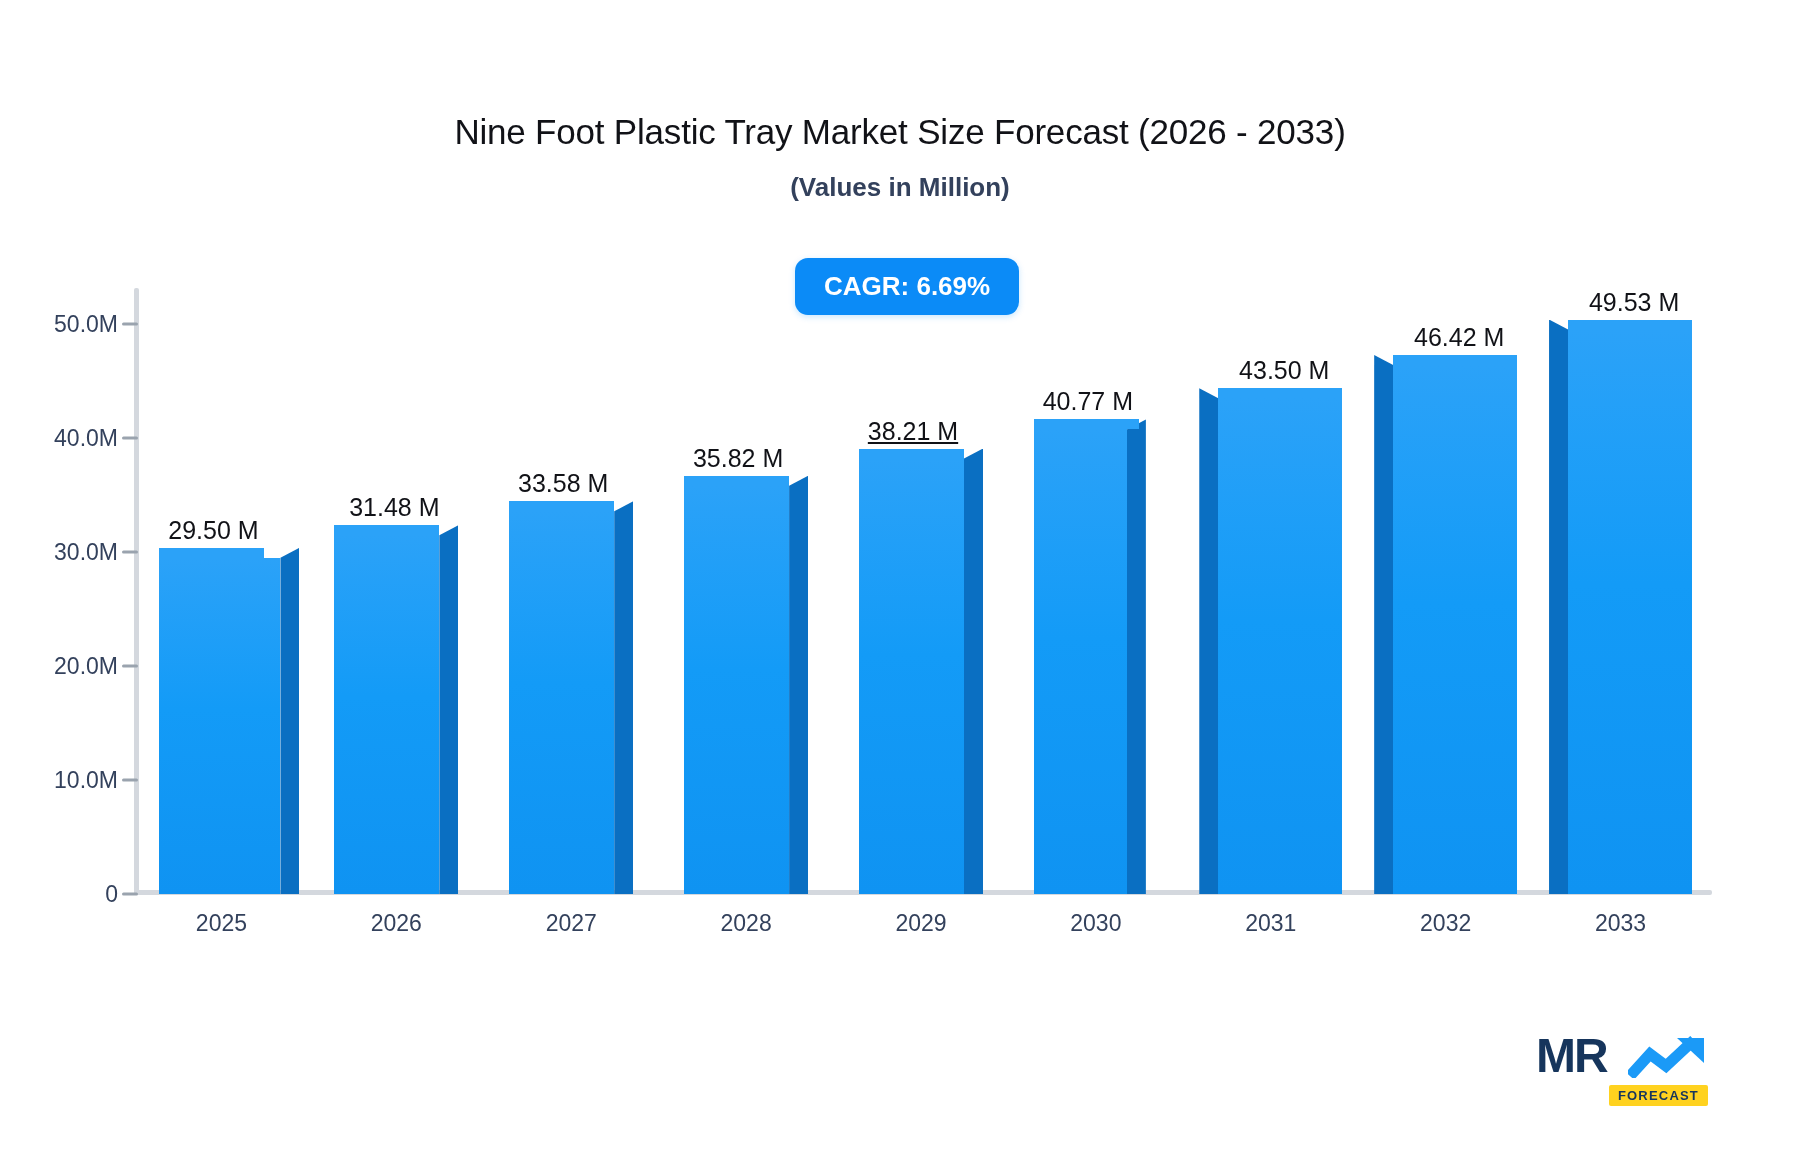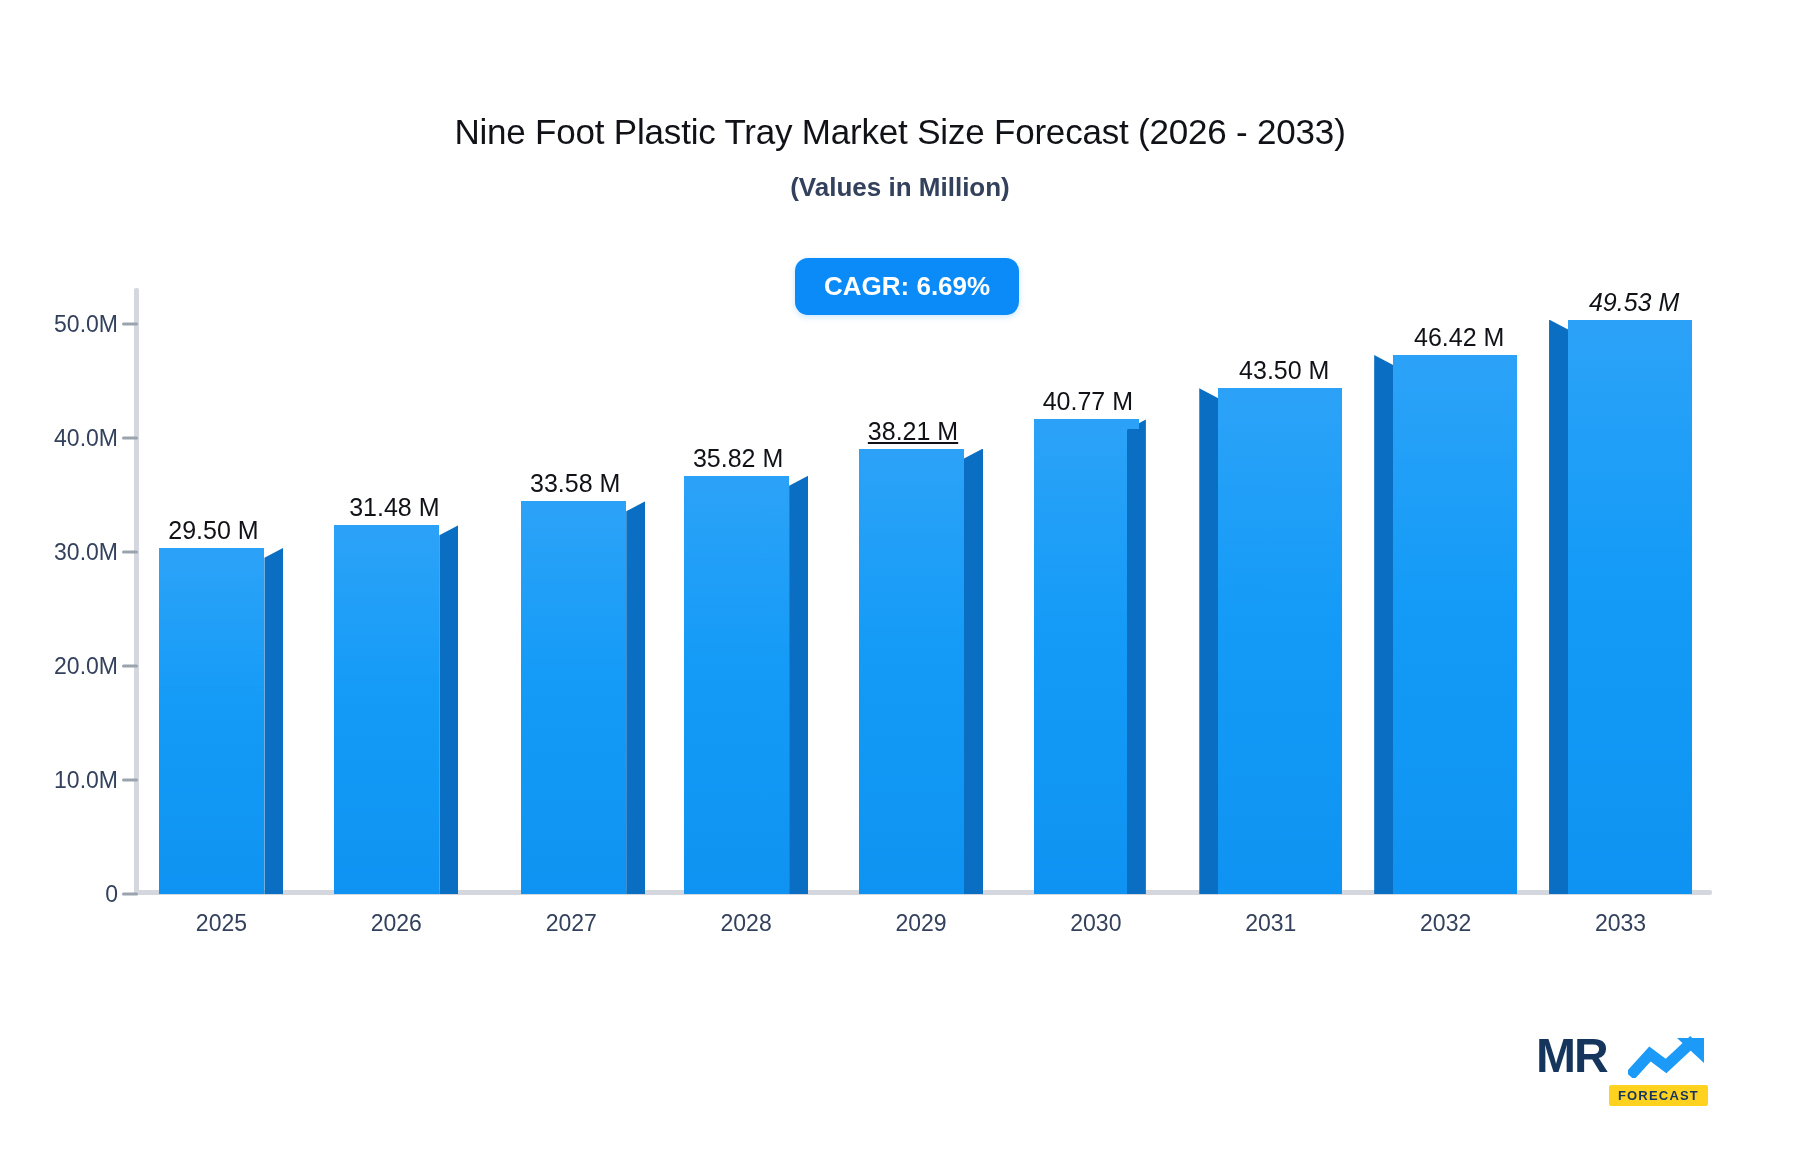--- a/index.html
+++ b/index.html
@@ -241,33 +241,33 @@
       <div style="position: absolute; left: 8px; top: 780.038px;">
         <div class="y-tick-label">10.0M</div>
         <div class="y-tick-dash"></div>
       </div>
       <div style="position: absolute; left: 8px; top: 894px;">
         <div class="y-tick-label">0</div>
         <div class="y-tick-dash"></div>
       </div>
     </div>
   <div id="plot">
-      <div class="bar-group" style="left: 25.4444px; width: 124px; height: 336.189px;">
+      <div class="bar-group" style="left: 25.4444px; width: 124px; height: 336.189px; padding-left: 16px;">
         <div class="bar-side right" style="height: 346.189px;"></div>
         <div class="bar-face" style="height: 336.189px;"></div>
         <div class="bar-top" style="bottom: 336.189px; left: 0px; width: 105px;"></div>
         <div class="bar-value" style="left: 54px;">29.50 M</div>
       </div>
       <div class="bar-group" style="left: 200.333px; width: 124px; height: 358.753px;">
         <div class="bar-side right" style="height: 368.753px;"></div>
         <div class="bar-face" style="height: 358.753px;"></div>
         <div class="bar-top" style="bottom: 358.753px; left: 0px; width: 105px;"></div>
         <div class="bar-value" style="left: 60px;">31.48 M</div>
       </div>
-      <div class="bar-group" style="left: 375.222px; width: 124px; height: 382.685px; margin-left: 12px;">
+      <div class="bar-group" style="left: 375.222px; width: 124px; height: 382.685px;">
         <div class="bar-side right" style="height: 392.685px;"></div>
         <div class="bar-face" style="height: 382.685px;"></div>
         <div class="bar-top" style="bottom: 382.685px; left: 0px; width: 105px;"></div>
         <div class="bar-value" style="left: 54px;">33.58 M</div>
       </div>
       <div class="bar-group" style="left: 550.111px; width: 124px; height: 408.213px;">
         <div class="bar-side right" style="height: 418.213px;"></div>
         <div class="bar-face" style="height: 408.213px;"></div>
         <div class="bar-top" style="bottom: 408.213px; left: 0px; width: 105px;"></div>
         <div class="bar-value" style="left: 54px;">35.82 M</div>
@@ -293,21 +293,21 @@
       <div class="bar-group" style="left: 1259.17px; width: 124px; height: 529.013px;">
         <div class="bar-side left" style="height: 539.013px;"></div>
         <div class="bar-face" style="height: 529.013px; right: 0px; left: 0px;"></div>
         <div class="bar-top" style="bottom: 529.013px; left: 0px; width: 124px;"></div>
         <div class="bar-value" style="left: 66px;">46.42 M</div>
       </div>
       <div class="bar-group" style="left: 1434.06px; width: 124px; height: 564.455px;">
         <div class="bar-side left" style="height: 574.455px;"></div>
         <div class="bar-face" style="height: 564.455px; right: 0px; left: 0px;"></div>
         <div class="bar-top" style="bottom: 564.455px; left: 0px; width: 124px;"></div>
-        <div class="bar-value" style="left: 66px; font-style: italic;">49.53 M</div>
+        <div class="bar-value" style="left: 66px;">49.53 M</div>
       </div>
     </div>
   <div id="x-axis">
       <div class="x-label" style="left: 221.444px;">2025</div>
       <div class="x-label" style="left: 396.333px;">2026</div>
       <div class="x-label" style="left: 571.222px;">2027</div>
       <div class="x-label" style="left: 746.111px;">2028</div>
       <div class="x-label" style="left: 921px;">2029</div>
       <div class="x-label" style="left: 1095.89px;">2030</div>
       <div class="x-label" style="left: 1270.78px;">2031</div>

